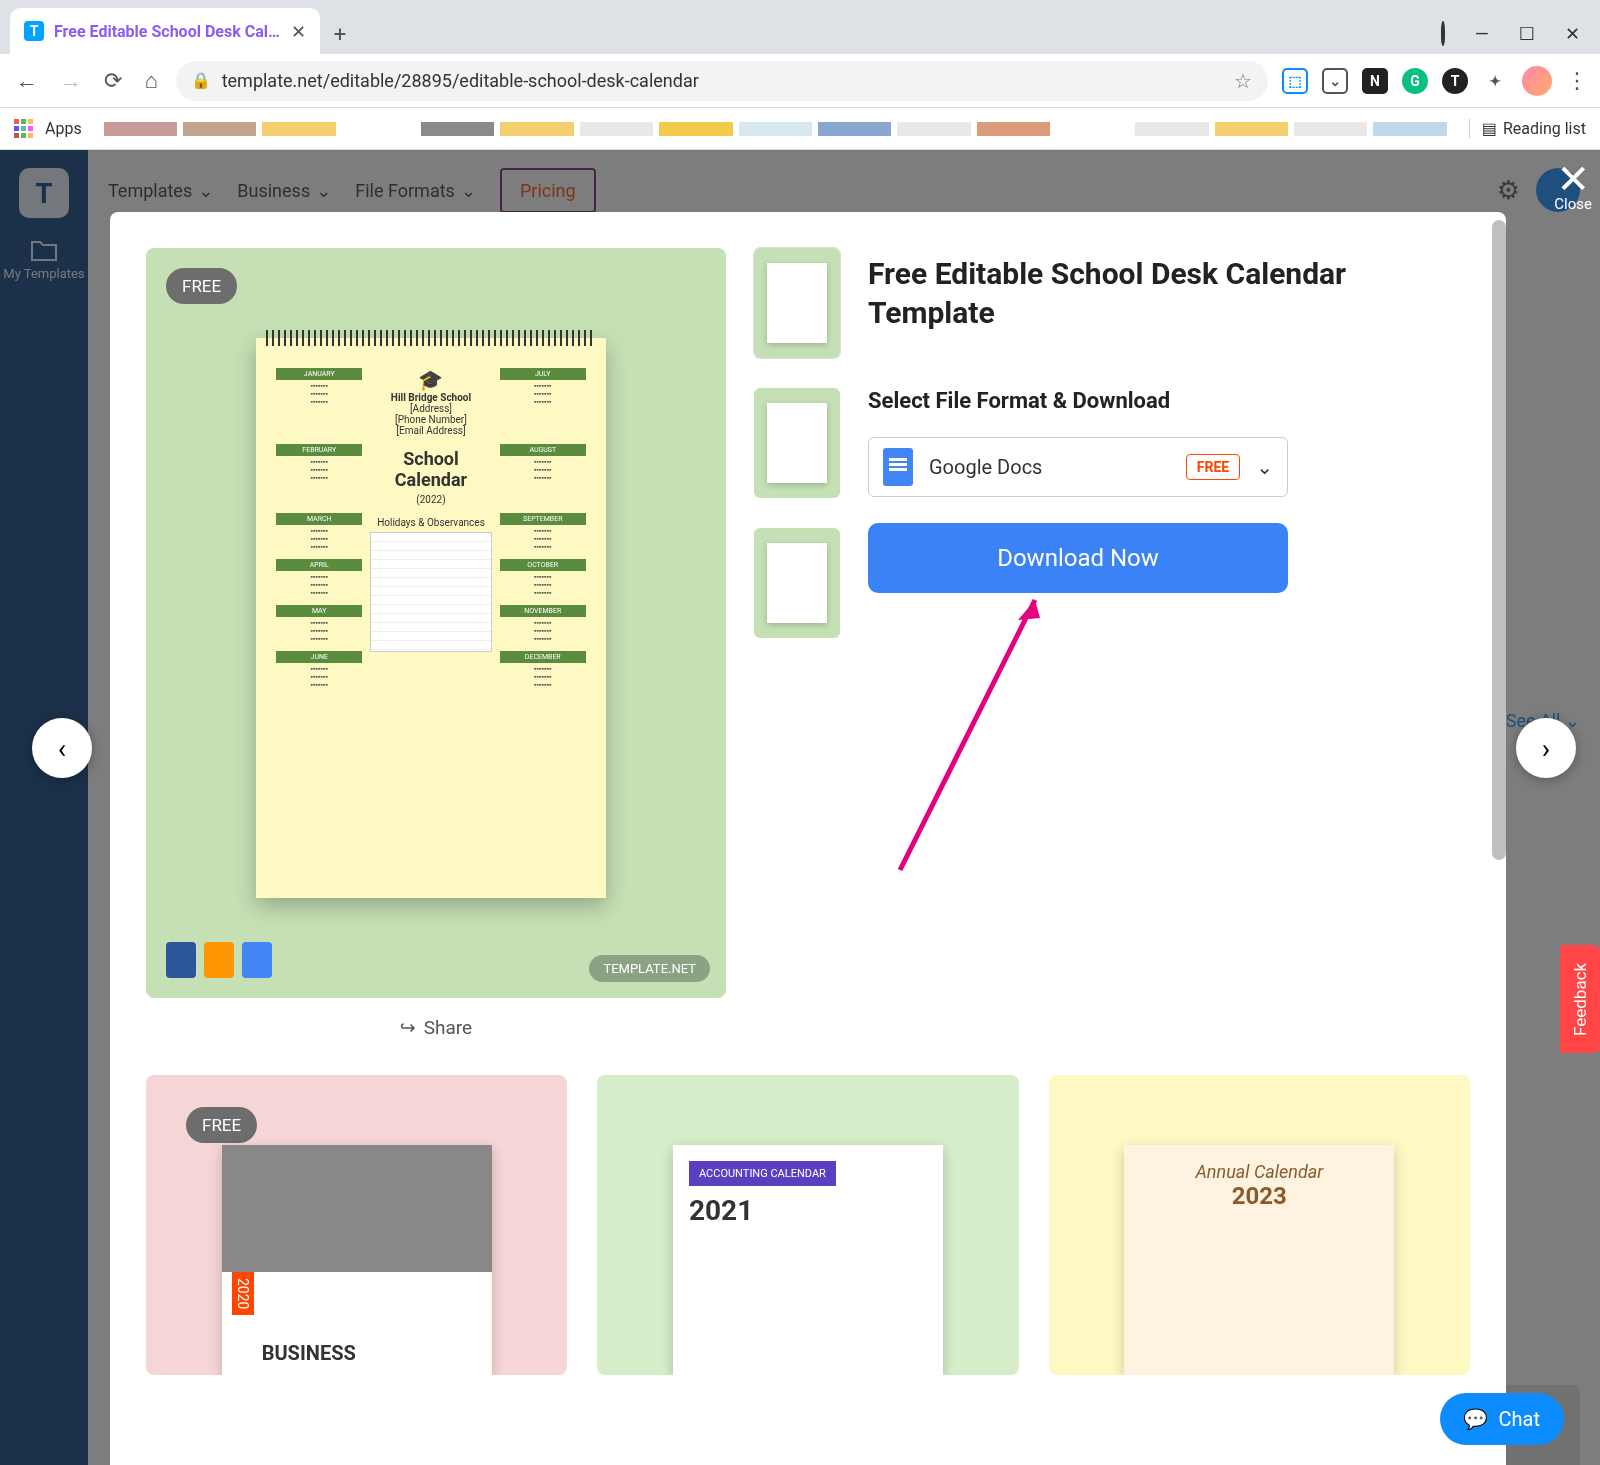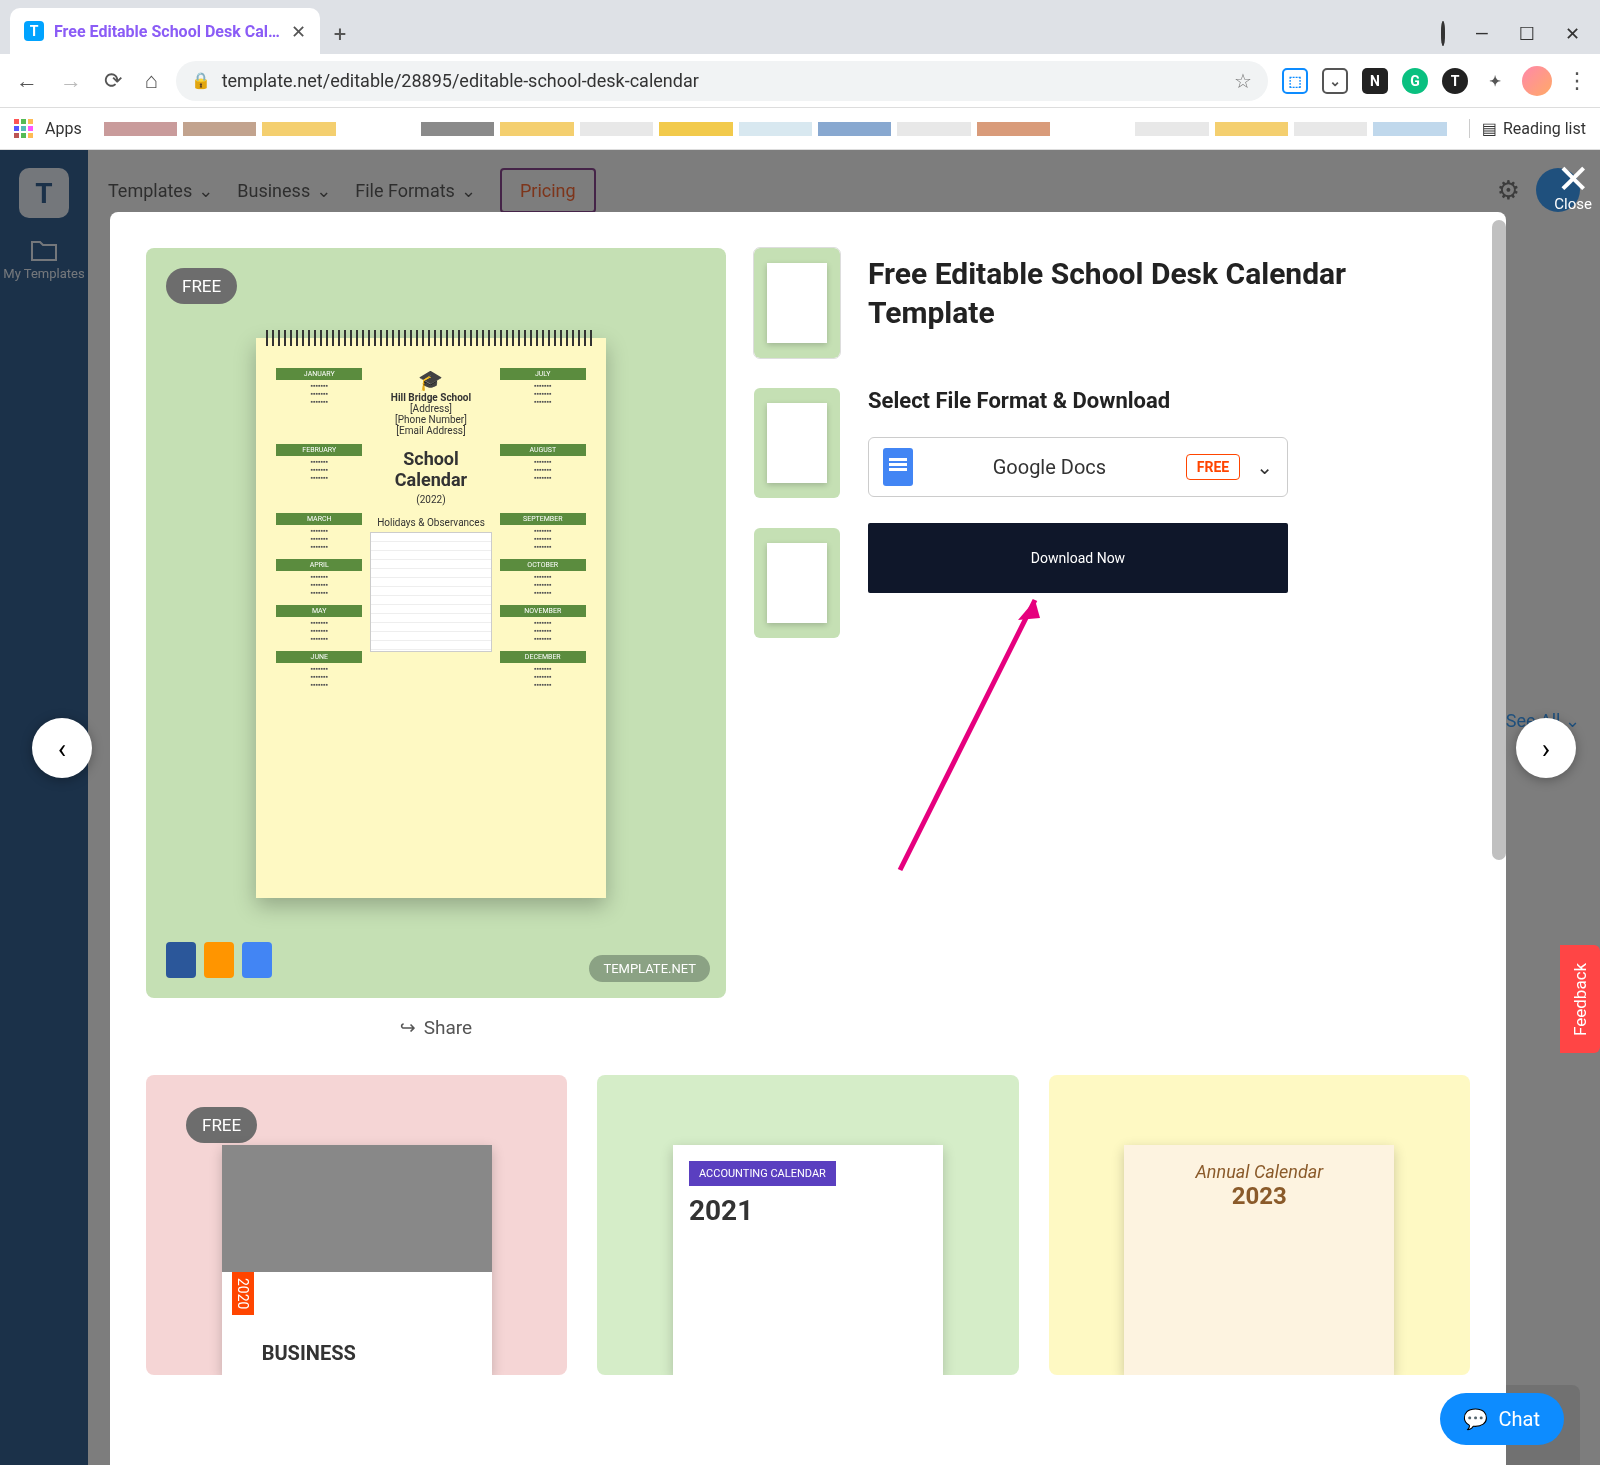--- a/index.html
+++ b/index.html
@@ -88,24 +88,24 @@
 .thumb { width: 86px; height: 110px; background: #c5e0b4; border-radius: 6px; cursor: pointer; padding:8px; display:flex; align-items:center; justify-content:center;}
 .thumb.active { outline: 1px solid #ddd; }
 .thumb-inner { width:60px; height:80px; background:#fff; box-shadow:0 2px 6px rgba(0,0,0,0.2);}
 
 .details { flex: 1; padding-top: 6px; }
 .details h1 { font-size: 30px; font-weight: bold; color: #222; line-height: 1.3; margin-bottom: 56px; }
 .details h2 { font-size: 22px; font-weight: bold; color: #222; margin-bottom: 24px; }
 .format-select { border: 1px solid #ccc; border-radius: 6px; height: 60px; display: flex; align-items: center; padding: 0 14px; gap: 16px; margin-bottom: 26px; cursor: pointer; width: 420px;}
 .docs-icon { width: 30px; height: 38px; background: #4285f4; border-radius: 3px; position:relative;}
 .docs-icon::after { content:''; position:absolute; left:6px; top:10px; right:6px; height:3px; background:#fff; box-shadow:0 5px 0 #fff, 0 10px 0 #fff;}
-.format-label { flex: 1; font-size: 20px; color: #333; text-align: center; }
+.format-label { flex: 1; font-size: 20px; color: #333; }
 .free-tag { border: 1px solid #ff4500; color: #ff4500; padding: 4px 10px; border-radius: 4px; font-size: 14px; font-weight: bold; }
 .chevron { font-size: 20px; color: #333; }
-.download-btn { width: 420px; height: 70px; background: #0f172a; color: #fff; font-size: 14px; border: none; border-radius: 2px; cursor: pointer; }
+.download-btn { width: 420px; height: 70px; background: #3b82f6; color: #fff; font-size: 24px; border: none; border-radius: 10px; cursor: pointer; }
 
 .arrow { position: absolute; pointer-events: none; }
 .arrow-line { stroke: #e6007e; stroke-width: 5; }
 .arrow-head { fill: #e6007e; }
 
 .nav-circle { position: absolute; width: 60px; height: 60px; background: #fff; border-radius: 50%; box-shadow: 0 2px 12px rgba(0,0,0,0.3); display: flex; align-items: center; justify-content: center; font-size: 28px; cursor: pointer; z-index: 15; }
 .nav-left { left: 32px; top: 718px; }
 .nav-right { right: 24px; top: 718px; }
 
 .feedback-tab { position: absolute; right: 0; top: 945px; width: 40px; height: 108px; background: #ff4545; color: #fff; writing-mode: vertical-rl; text-align: center; font-size: 17px; border-radius: 6px 0 0 6px; cursor: pointer; display:flex; align-items:center; justify-content:center; transform: rotate(180deg);}

